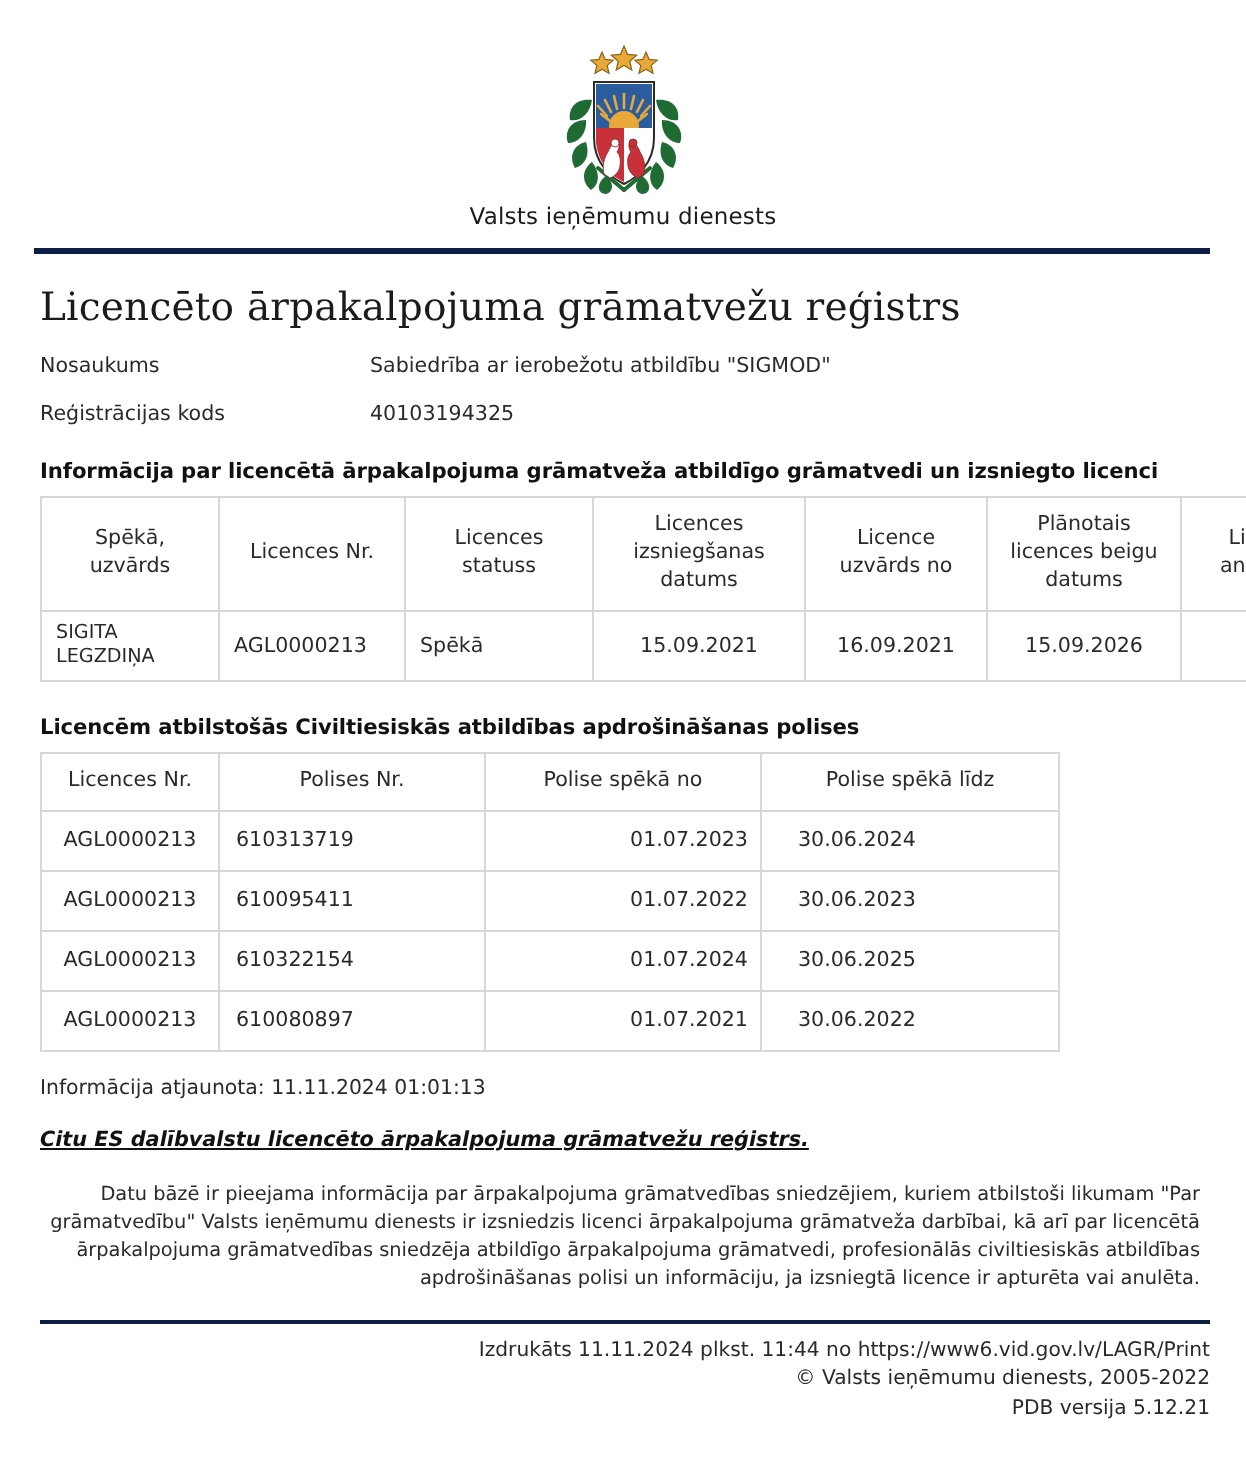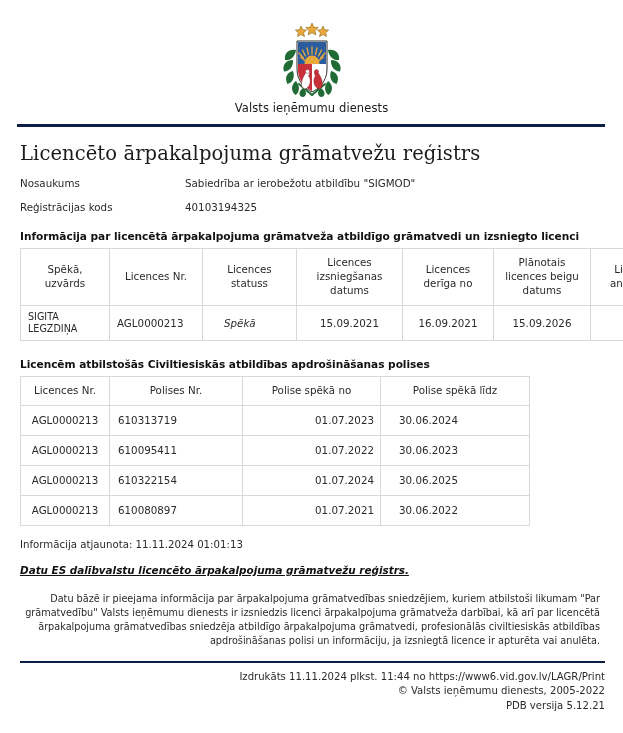--- a/index.html
+++ b/index.html
@@ -113,21 +113,21 @@
   .t-licence th:nth-child(6), .t-licence td:nth-child(6) { width: 86px; }
   .t-licence th:nth-child(7), .t-licence td:nth-child(7) { width: 81px; }
   .t-licence td { text-align: center; height: 26px; }
   .t-licence td.cell-name {
     text-align: left;
     line-height: 1.25;
     font-size: 9.6px;
     padding-left: 7px;
   }
   .t-licence td.cell-num { text-align: left; padding-left: 7px; }
-  .t-licence td.cell-status { text-align: left; padding-left: 21px; font-style: italic; }
+  .t-licence td.cell-status { text-align: left; padding-left: 7px; }
 
   .t-policy { width: 465px; table-layout: fixed; }
   .t-policy th:nth-child(1), .t-policy td:nth-child(1) { width: 78px; }
   .t-policy th:nth-child(2), .t-policy td:nth-child(2) { width: 122px; }
   .t-policy th:nth-child(3), .t-policy td:nth-child(3) { width: 127px; }
   .t-policy th:nth-child(4), .t-policy td:nth-child(4) { width: 138px; }
   .t-policy td { height: 21px; }
   .t-policy td:nth-child(1) { text-align: center; }
   .t-policy td:nth-child(2) { text-align: left; padding-left: 8px; }
   .t-policy td:nth-child(3) { text-align: right; padding-left: 17px; }
@@ -264,21 +264,21 @@
 
     <div class="section-heading">Informācija par licencētā ārpakalpojuma grāmatveža atbildīgo grāmatvedi un izsniegto licenci</div>
 
     <table class="t-licence">
       <thead>
         <tr>
           <th>Spēkā, uzvārds</th>
           <th>Licences Nr.</th>
           <th>Licences statuss</th>
           <th>Licences izsniegšanas datums</th>
-          <th>Licences derīga no</th>
+          <th>Licence uzvārds no</th>
           <th>Plānotais licences beigu datums</th>
           <th>Licences anulēšana</th>
         </tr>
       </thead>
       <tbody>
         <tr>
           <td class="cell-name">SIGITA LEGZDIŅA</td>
           <td class="cell-num">AGL0000213</td>
           <td class="cell-status">Spēkā</td>
           <td>15.09.2021</td>
@@ -323,21 +323,21 @@
           <td>AGL0000213</td>
           <td>610080897</td>
           <td>01.07.2021</td>
           <td>30.06.2022</td>
         </tr>
       </tbody>
     </table>
 
     <div class="updated">Informācija atjaunota: 11.11.2024 01:01:13</div>
 
-    <a class="eu-link" href="#">Datu ES dalībvalstu licencēto ārpakalpojuma grāmatvežu reģistrs.</a>
+    <a class="eu-link" href="#">Citu ES dalībvalstu licencēto ārpakalpojuma grāmatvežu reģistrs.</a>
 
     <div class="disclaimer">Datu bāzē ir pieejama informācija par ārpakalpojuma grāmatvedības sniedzējiem, kuriem atbilstoši likumam "Par grāmatvedību" Valsts ieņēmumu dienests ir izsniedzis licenci ārpakalpojuma grāmatveža darbībai, kā arī par licencētā ārpakalpojuma grāmatvedības sniedzēja atbildīgo ārpakalpojuma grāmatvedi, profesionālās civiltiesiskās atbildības apdrošināšanas polisi un informāciju, ja izsniegtā licence ir apturēta vai anulēta.</div>
 
   </div>
 
   <div class="rule-bottom"></div>
 
   <div class="footer">
     <div>Izdrukāts 11.11.2024 plkst. 11:44 no https://www6.vid.gov.lv/LAGR/Print</div>
     <div>© Valsts ieņēmumu dienests, 2005-2022</div>

